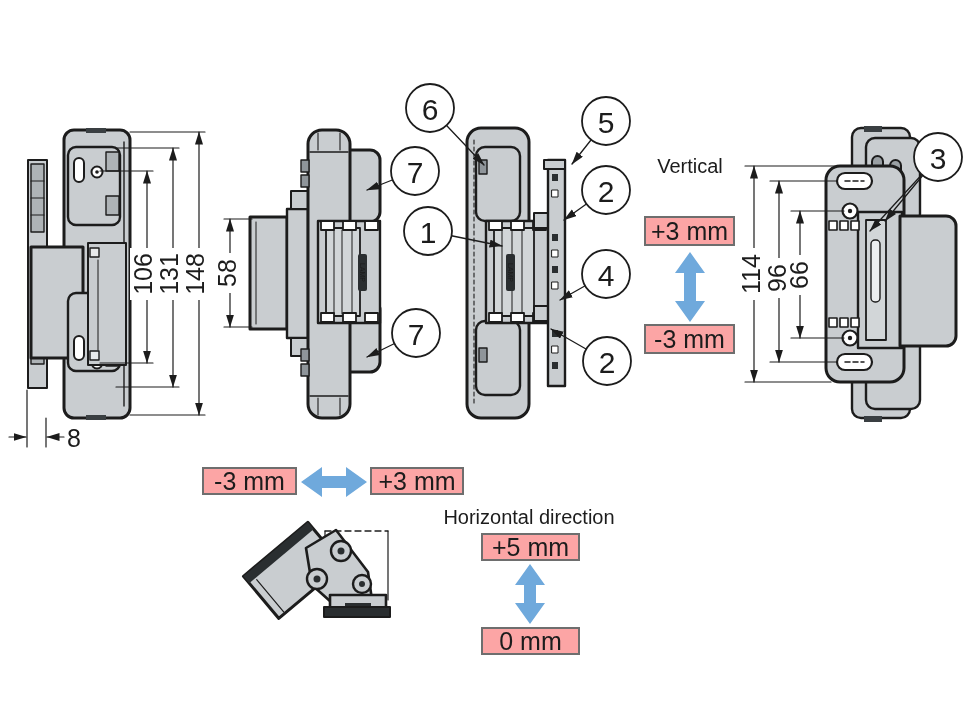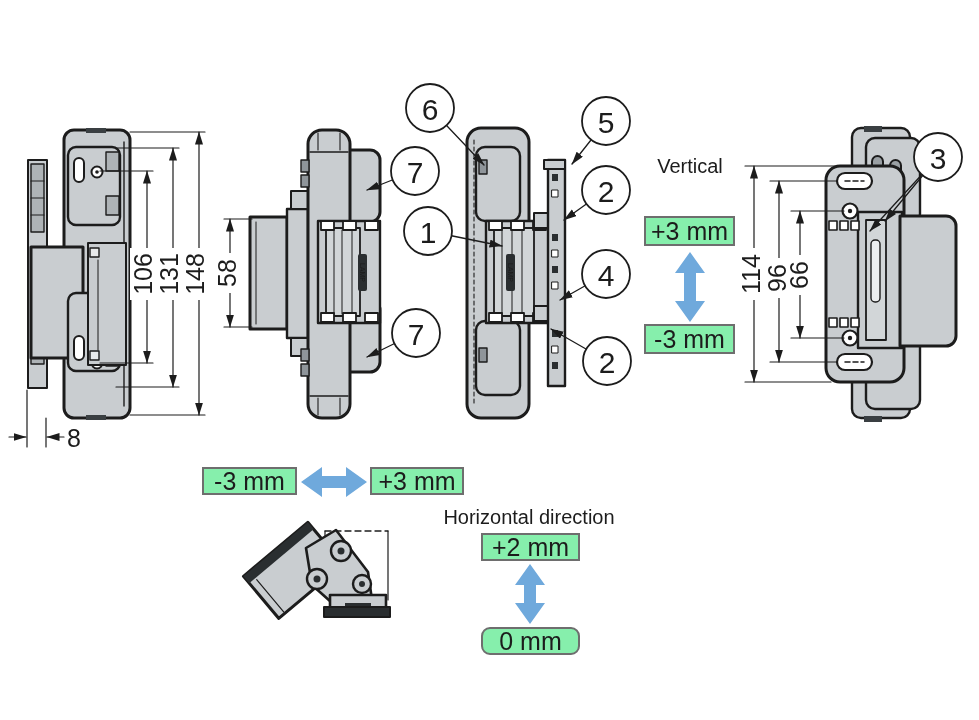--- a/index.html
+++ b/index.html
@@ -2,21 +2,21 @@
 <html><head>
 <meta charset="utf-8">
 <style>
   html,body{margin:0;padding:0;background:#ffffff;}
   body{font-family:"Liberation Sans", sans-serif;}
   .stage{position:relative;width:979px;height:720px;background:#ffffff;overflow:hidden;}
   .stage svg{position:absolute;left:0;top:0;}
   svg text{font-family:"Liberation Sans", sans-serif;fill:#1c1c1c;}
   .overlay{position:absolute;color:#1c1c1c;}
   .dir-title{font-size:20px;line-height:32px;text-align:center;white-space:nowrap;}
-  .mm-box{box-sizing:border-box;border:2px solid #6e6e6e;background:#86efac;
+  .mm-box{box-sizing:border-box;border:2px solid #6e6e6e;background:#fca5a5;
           display:flex;align-items:center;justify-content:center;
           font-size:25px;white-space:nowrap;}
 </style>
 </head>
 <body>
 
 <div class="stage">
 
 <svg width="979" height="720" viewBox="0 0 979 720">
   <defs>
@@ -324,16 +324,16 @@
   <div class="overlay dir-title" style="left:634px;top:150px;width:112px;">
     <div>Vertical</div>
   </div>
   <div class="overlay mm-box" style="left:644px;top:216px;width:91px;height:30px;">+3 mm</div>
   <div class="overlay mm-box" style="left:644px;top:324px;width:91px;height:30px;">-3 mm</div>
 
   <div class="overlay mm-box" style="left:202px;top:467px;width:95px;height:28px;">-3 mm</div>
   <div class="overlay mm-box" style="left:370px;top:467px;width:94px;height:28px;">+3 mm</div>
 
   <div class="overlay dir-title" style="left:418px;top:501px;width:222px;">Horizontal direction</div>
-  <div class="overlay mm-box" style="left:481px;top:533px;width:99px;height:28px;">+2 mm</div>
-  <div class="overlay mm-box" style="left:481px;top:627px;width:99px;height:28px;border-radius:9px;">0 mm</div>
+  <div class="overlay mm-box" style="left:481px;top:533px;width:99px;height:28px;">+5 mm</div>
+  <div class="overlay mm-box" style="left:481px;top:627px;width:99px;height:28px;">0 mm</div>
 
 </div>
 
 </body></html>

